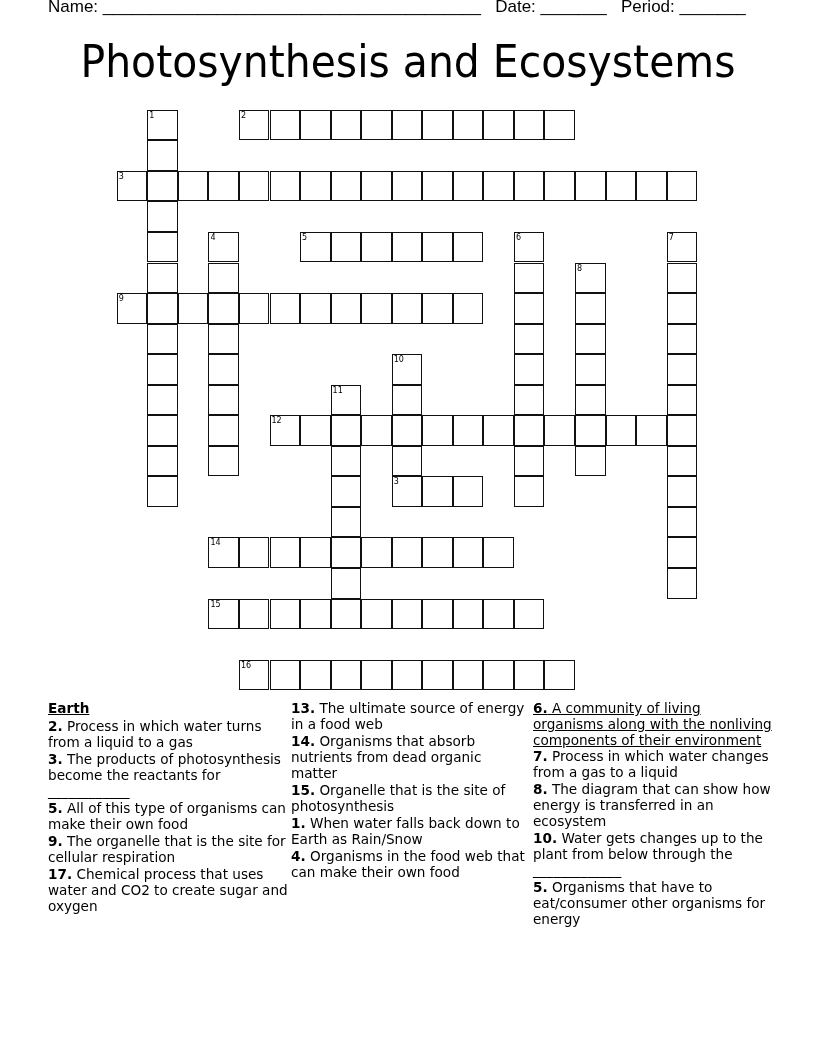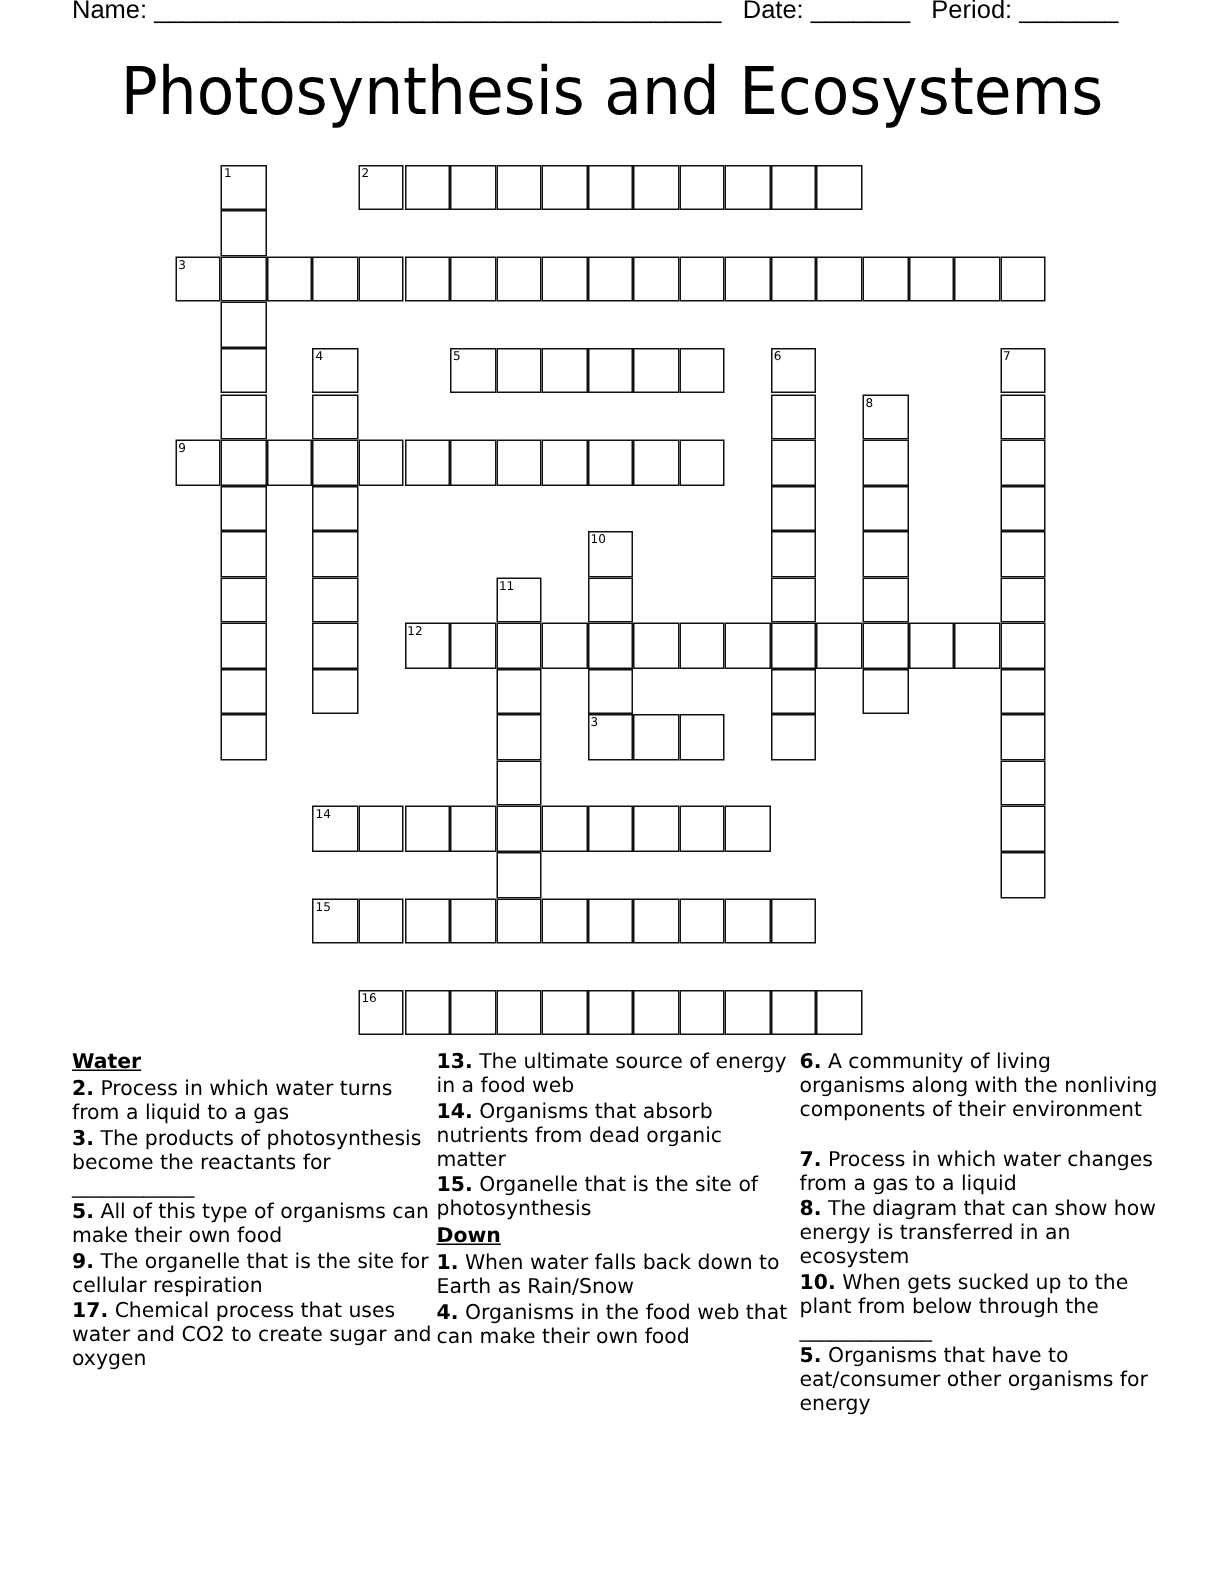--- a/index.html
+++ b/index.html
@@ -202,36 +202,35 @@
     <div class="cell" style="left: 361.9px; top: 660.4px;"></div>
     <div class="cell" style="left: 392.45px; top: 660.4px;"></div>
     <div class="cell" style="left: 423px; top: 660.4px;"></div>
     <div class="cell" style="left: 453.55px; top: 660.4px;"></div>
     <div class="cell" style="left: 484.1px; top: 660.4px;"></div>
     <div class="cell" style="left: 514.65px; top: 660.4px;"></div>
     <div class="cell" style="left: 545.2px; top: 660.4px;"></div>
   </div>
 
 <div class="clues col1">
-  <span class="clue-heading">Water</span>
+  <span class="clue-heading">Earth</span>
   <div class="clue"><span class="n">2.</span> <span>Process in which water turns from a liquid to a gas</span></div>
   <div class="clue"><span class="n">3.</span> <span>The products of photosynthesis become the reactants for ____________</span></div>
   <div class="clue"><span class="n">5.</span> <span>All of this type of organisms can make their own food</span></div>
   <div class="clue"><span class="n">9.</span> <span>The organelle that is the site for cellular respiration</span></div>
   <div class="clue"><span class="n">17.</span> <span>Chemical process that uses water and CO2 to create sugar and oxygen</span></div>
 </div>
 
 <div class="clues col2">
   <div class="clue"><span class="n">13.</span> <span>The ultimate source of energy in a food web</span></div>
   <div class="clue"><span class="n">14.</span> <span>Organisms that absorb nutrients from dead organic matter</span></div>
   <div class="clue"><span class="n">15.</span> <span>Organelle that is the site of photosynthesis</span></div>
-  <span class="clue-heading" style="margin-top:2px;">Down</span>
   <div class="clue"><span class="n">1.</span> <span>When water falls back down to Earth as Rain/Snow</span></div>
   <div class="clue"><span class="n">4.</span> <span>Organisms in the food web that can make their own food</span></div>
 </div>
 
 <div class="clues col3">
-  <div class="clue" style="margin-bottom:17px;"><span class="n">6.</span> <span>A community of living organisms along with the nonliving components of their environment</span></div>
+  <div class="clue" style="margin-bottom:0;text-decoration:underline;"><span class="n">6.</span> <span>A community of living organisms along with the nonliving components of their environment</span></div>
   <div class="clue"><span class="n">7.</span> <span>Process in which water changes from a gas to a liquid</span></div>
   <div class="clue"><span class="n">8.</span> <span>The diagram that can show how energy is transferred in an ecosystem</span></div>
-  <div class="clue"><span class="n">10.</span> <span>When gets sucked up to the plant from below through the _____________</span></div>
+  <div class="clue"><span class="n">10.</span> <span>Water gets changes up to the plant from below through the _____________</span></div>
   <div class="clue"><span class="n">5.</span> <span>Organisms that have to eat/consumer other organisms for energy</span></div>
 </div>
 
 </body></html>

